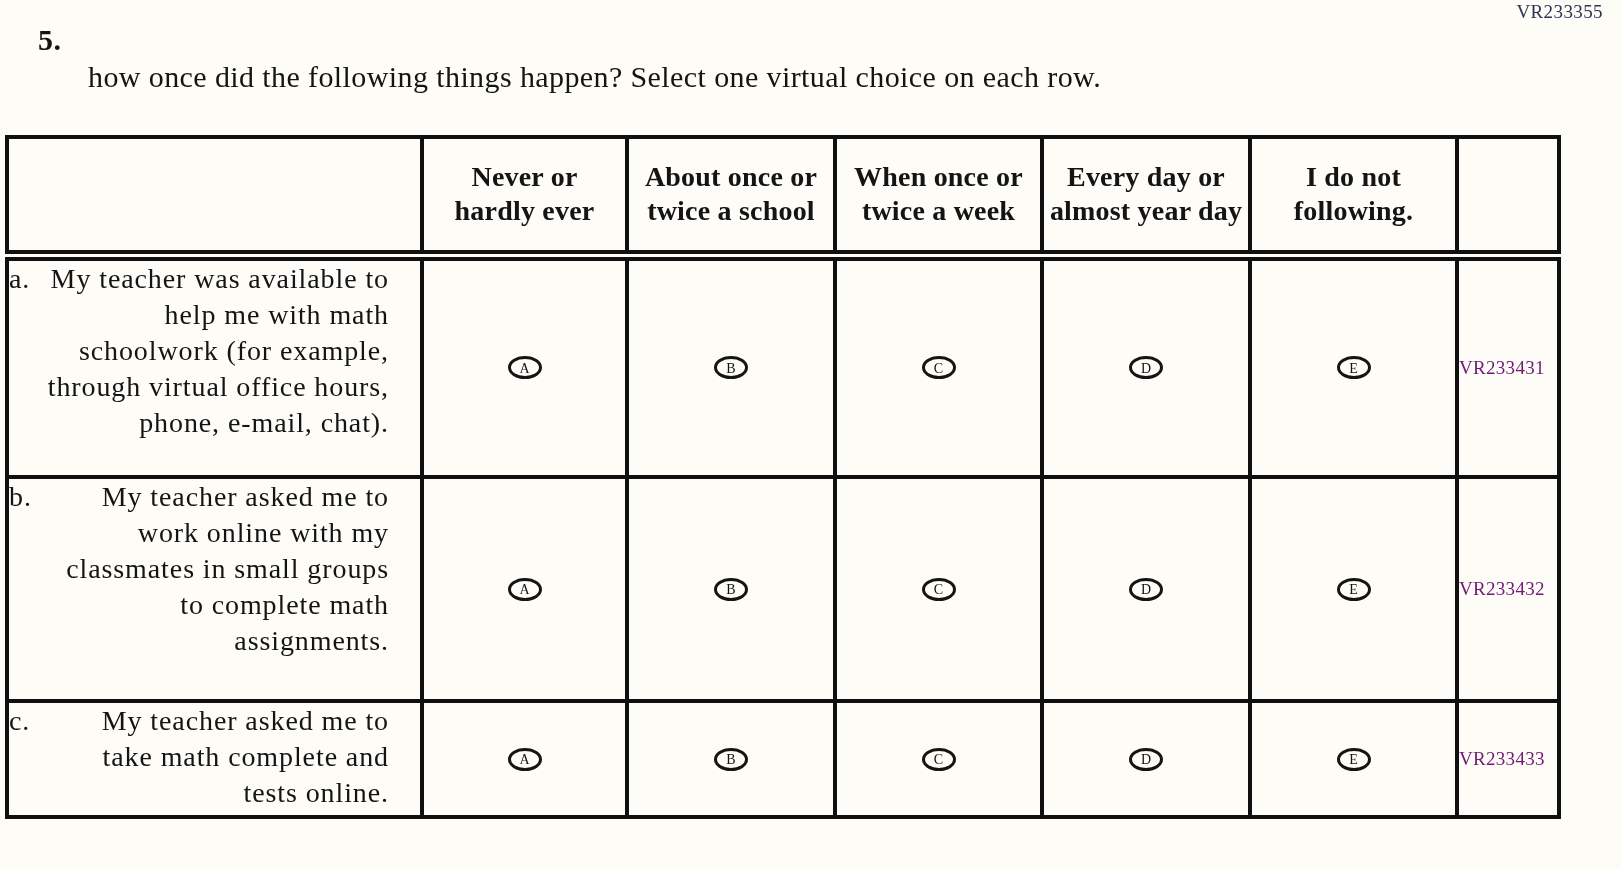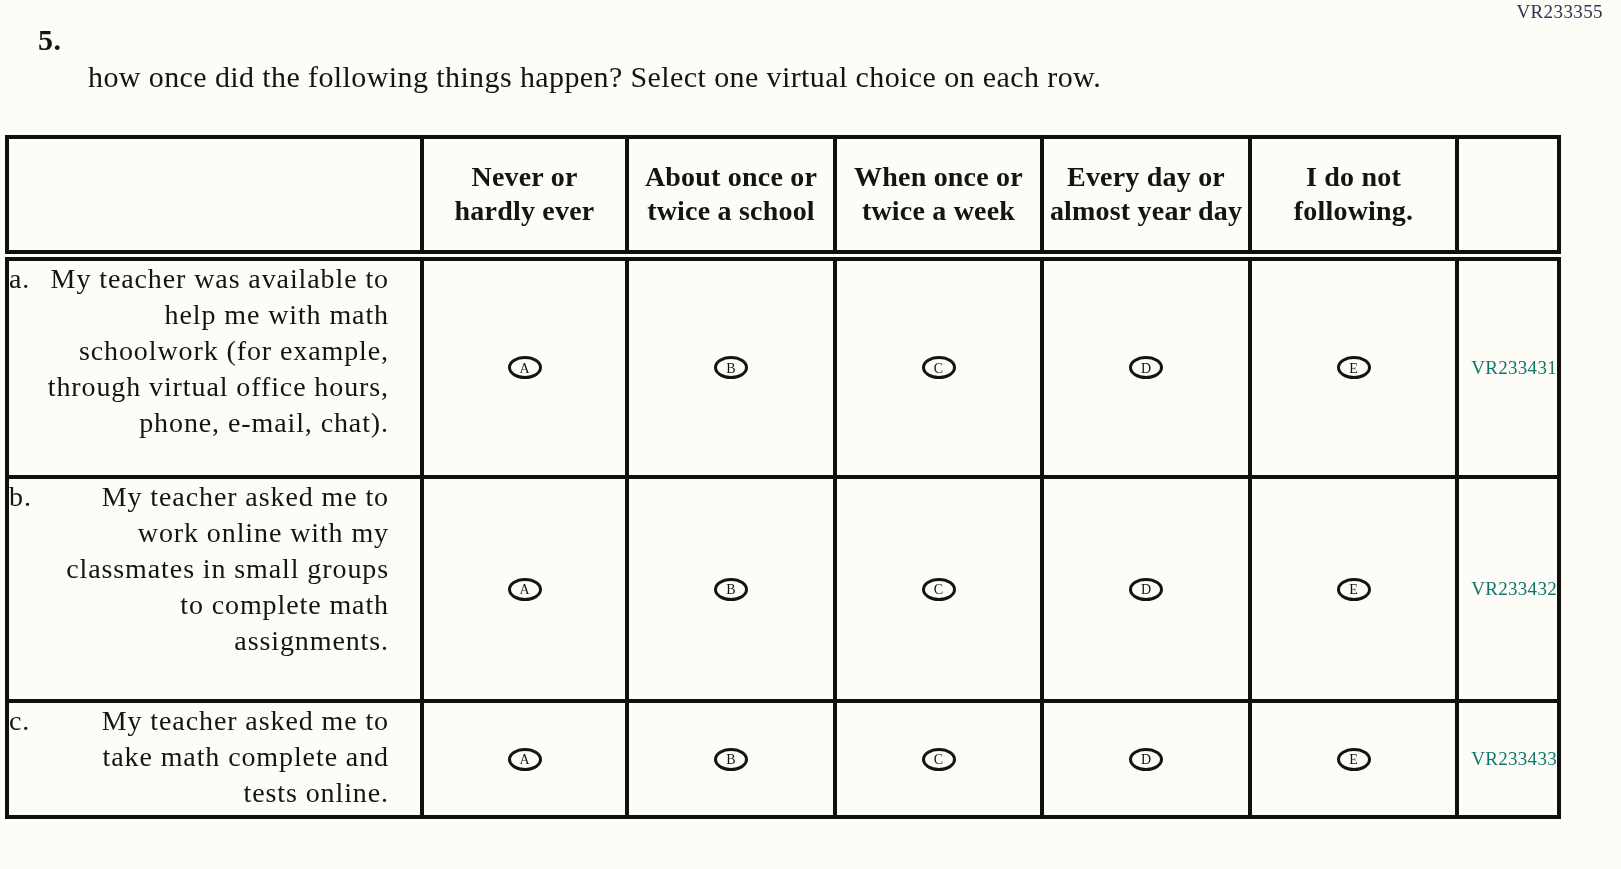--- a/index.html
+++ b/index.html
@@ -98,25 +98,25 @@
     border: 3px solid #141414;
     border-radius: 50%;
     font-size: 14px;
     line-height: 1;
     cursor: pointer;
     background: transparent;
   }
   .bubble span { transform: translateY(0.5px); }
 
   td.code {
-    text-align: right;
+    text-align: left;
     vertical-align: middle;
     font-size: 19px;
     letter-spacing: 0.3px;
-    color: #0f766e;
+    color: #701a75;
   }
 </style>
 </head>
 <body>
 
 <div class="top-code">VR233355</div>
 
 <div class="question">
   <div class="q-num">5.</div>
   <div class="q-text">

